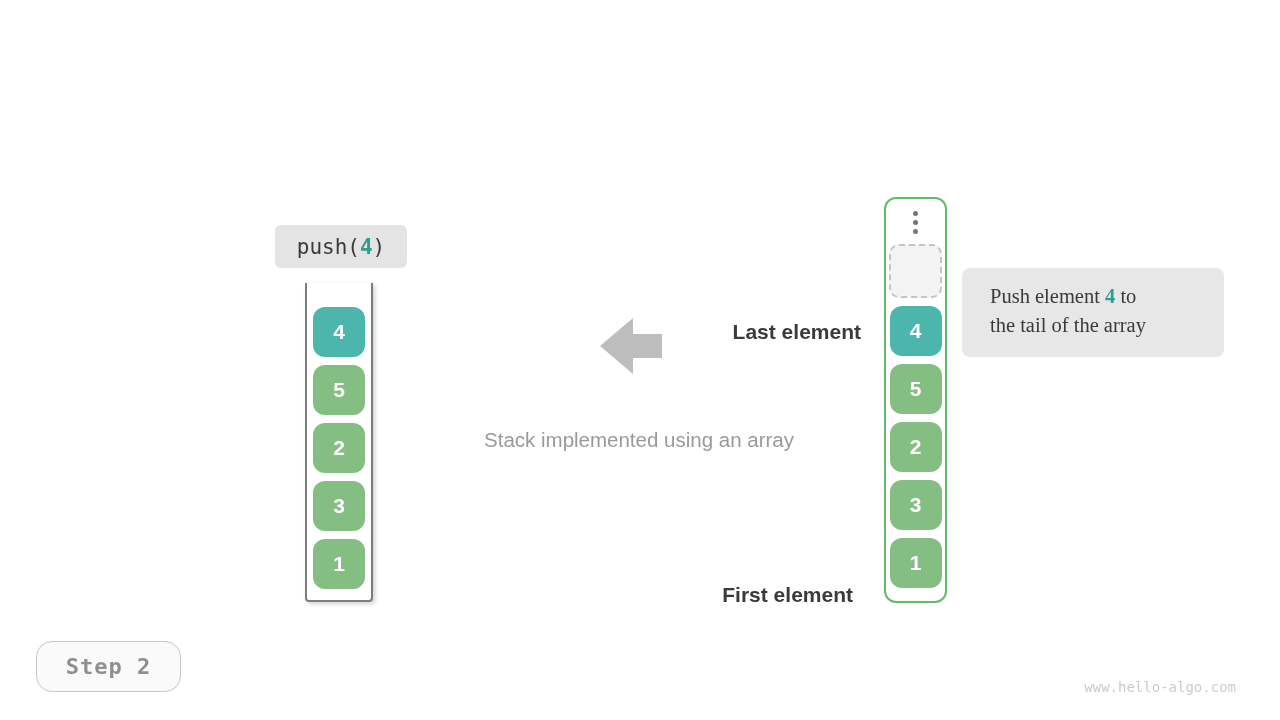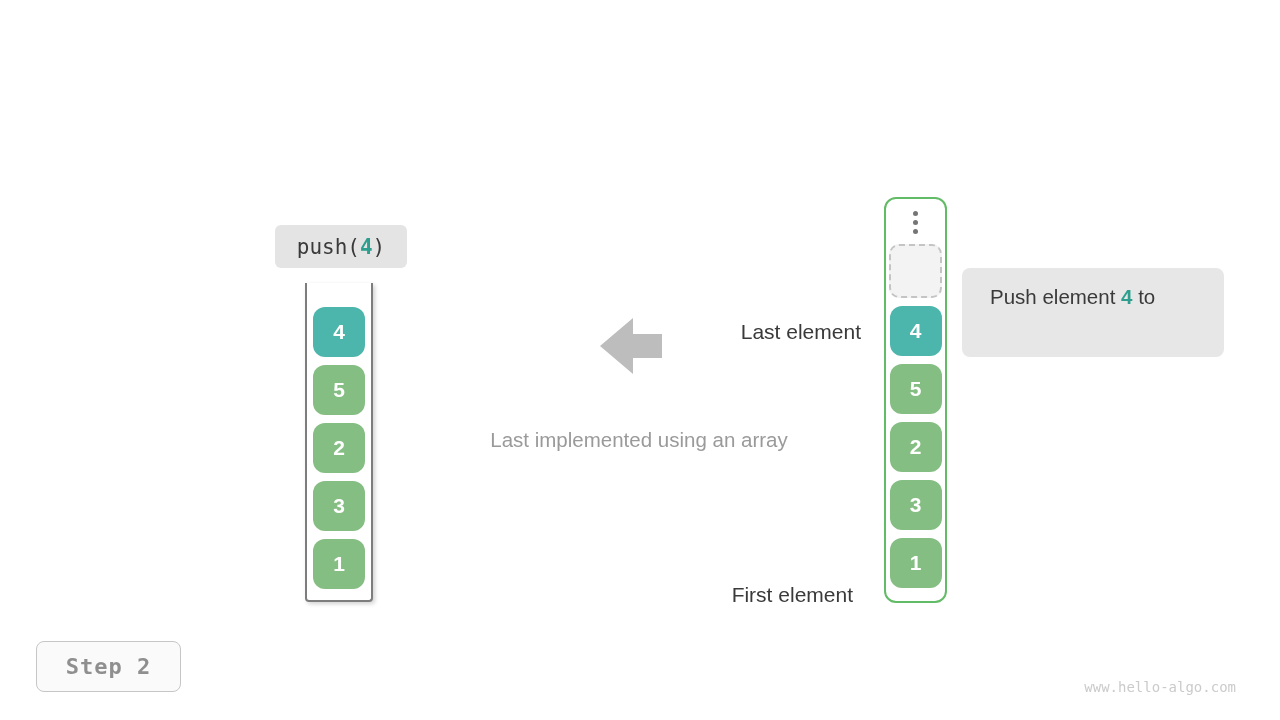--- a/index.html
+++ b/index.html
@@ -55,45 +55,46 @@
   .empty-slot {
     width: 53px; height: 54px; margin-top: 10px;
     border: 2px dashed #c4c4c4; border-radius: 10px;
     background: #f3f3f3;
   }
 
   
   .arrow-left { left: 600px; top: 316px; width: 62px; height: 60px; }
 
   .side-label {
-    font-size: 21px; font-weight: normal; color: #3a3a3a;
+    font-size: 21px; font-weight: bold; color: #3a3a3a;
     text-align: left; white-space: nowrap;
   }
   .label-last  { top: 320px; right: 419px; }
   .label-first { top: 583px; right: 427px; }
 
   .caption {
     left: 439px; top: 428px; width: 400px; text-align: center;
     font-size: 20.5px; color: #9a9a9a; white-space: nowrap;
   }
 
   
   .tooltip {
     left: 962px; top: 268px; width: 262px; height: 89px;
     background: #e7e7e7; border-radius: 8px;
     padding: 14px 0 0 28px;
     font-size: 20.5px; line-height: 29px; color: #3a3a3a;
     white-space: pre;
+    font-family: Liberation Serif, serif;
   }
   .tooltip .val { color: #2e9e8f; font-weight: bold; }
 
   
   .step-badge {
     left: 36px; top: 641px; width: 145px; height: 51px;
-    background: #fafafa; border: 1px solid #c6c6c6; border-radius: 8px;
+    background: #fafafa; border: 1px solid #c6c6c6; border-radius: 16px;
     display: flex; align-items: center; justify-content: center;
     font-family: "DejaVu Sans Mono", monospace;
     font-size: 22px; font-weight: bold; color: #8f8f8f;
     letter-spacing: 1px; white-space: pre;
   }
 
   .watermark {
     right: 44px; top: 679px;
     font-family: "DejaVu Sans Mono", monospace;
     font-size: 14px; color: #cbcbcb; text-align: right;
@@ -113,35 +114,35 @@
   <div class="cell">3</div>
   <div class="cell">1</div>
 </div>
 
 <svg class="abs arrow-left" viewBox="0 0 62 60" xmlns="http://www.w3.org/2000/svg">
   <polygon points="0,30 33,2 33,18 62,18 62,42 33,42 33,58" fill="#bdbdbd"></polygon>
 </svg>
 
 <div class="abs side-label label-last">Last element</div>
 
-<div class="abs caption">Last implemented using an array</div>
+<div class="abs caption">Stack implemented using an array</div>
 
 <div class="abs side-label label-first">First element</div>
 
 <div class="abs right-stack">
   <div class="dots">
     <div class="dot"></div>
     <div class="dot"></div>
     <div class="dot"></div>
   </div>
   <div class="empty-slot"></div>
   <div class="cell highlight">4</div>
   <div class="cell">5</div>
   <div class="cell">2</div>
   <div class="cell">3</div>
   <div class="cell">1</div>
 </div>
 
-<div class="abs tooltip"><span>Push element </span><span class="val">4</span><span> to</span><br></div>
+<div class="abs tooltip"><span>Push element </span><span class="val">4</span><span> to</span><br><span>the tail of the array</span></div>
 
 <div class="abs step-badge">Step 2</div>
 
 <div class="abs watermark">www.hello-algo.com</div>
 
 </body></html>

